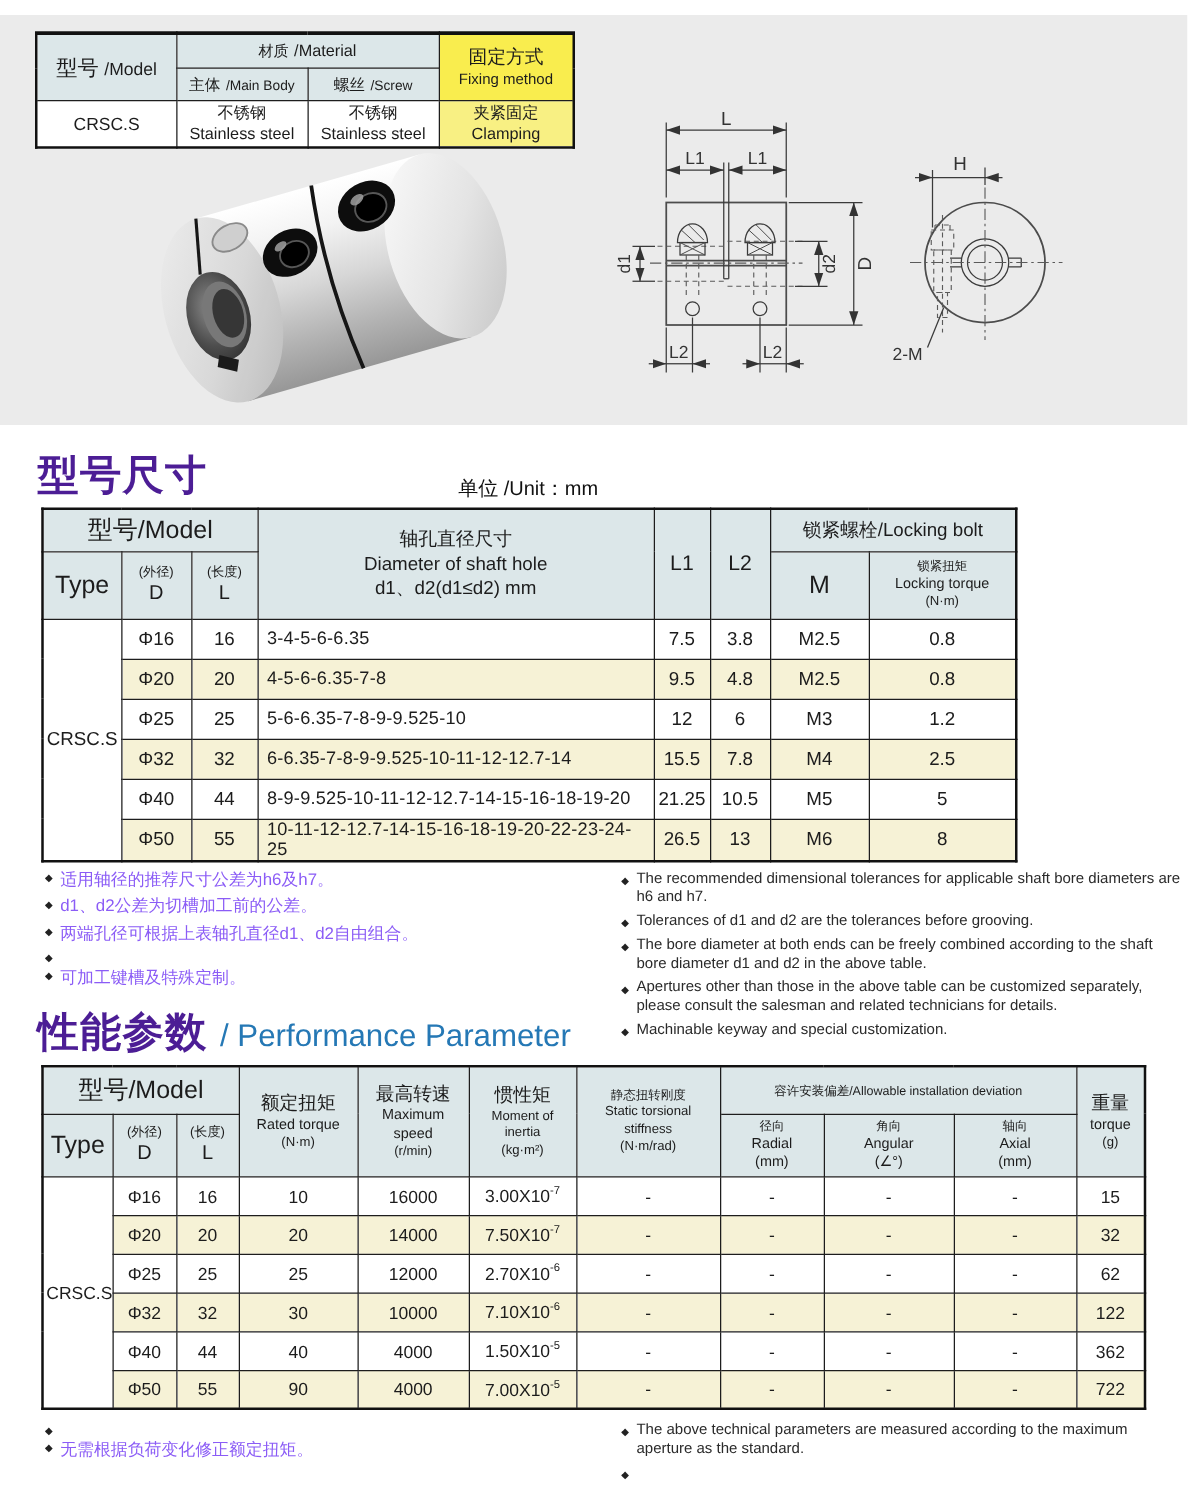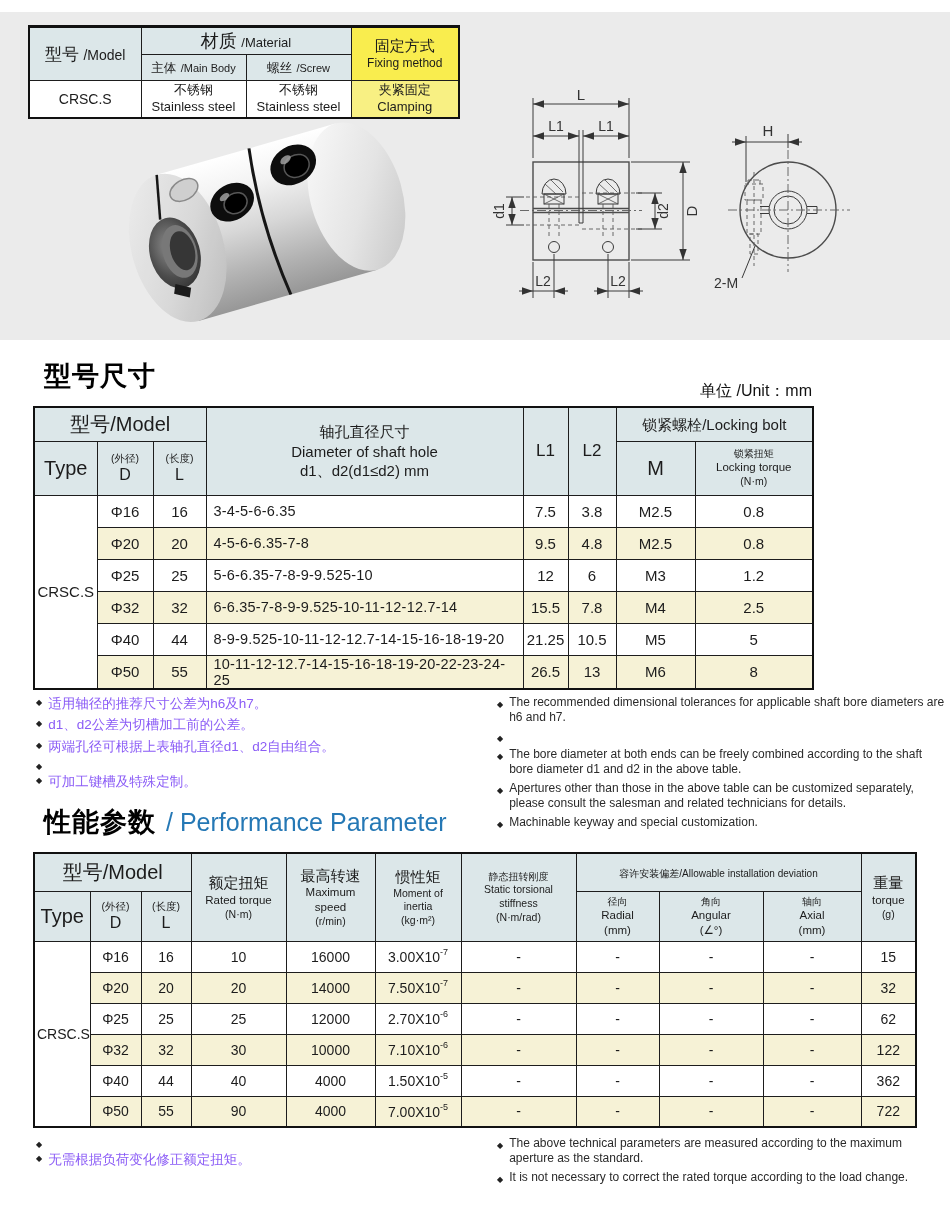--- a/index.html
+++ b/index.html
@@ -17,32 +17,32 @@
 
   
   table { border-collapse:collapse; table-layout:fixed; background:#fff; }
   th,td { border:1px solid #1d1d1d; padding:0 2px; text-align:center; vertical-align:middle;
     font-weight:normal; overflow:hidden; }
   .mat { position:absolute; left:28px; top:13px; width:430px;
     border:2px solid #111; border-top:3px solid #111; }
   .mat th { background:var(--header-gray,#dce7e9); }
   .mat .r1 { height:28px; } .mat .r2 { height:26px; } .mat .r3 { height:37px; }
   .mat .zh17 { font-size:17px; } .mat .en14 { font-size:14px; }
-  .mat .zh14 { font-size:18px; } .mat .en13 { font-size:13px; }
+  .mat .zh14 { font-size:12px; } .mat .en13 { font-size:13px; }
   .mat .zh12 { font-size:12.5px; } .mat .en11 { font-size:11px; }
   .mat td { font-size:13px; line-height:1.3; }
   .mat .fix-h { background:var(--fixing-yellow,#f9ed4e); font-size:12px; line-height:1.25; }
   .mat .fix-h .zhline { font-size:15px; }
   .mat .fix-b { background:var(--clamping-yellow,#f8f083); }
 
   
   .sec-title { position:absolute; display:flex; align-items:baseline; gap:10px; white-space:nowrap; }
-  .sec-title .zh { font-size:27px; font-weight:bold; color:#000000; letter-spacing:1px;margin-left:14px; }
+  .sec-title .zh { font-size:33px; font-weight:bold; color:#4c1d95; letter-spacing:1px; }
   .sec-title .en { font-size:25px; color:var(--accent-blue,#2578b5); }
-  .unit-label { position:absolute; left:33px; width:779px; text-align:right; font-size:16px; color:#111; }
+  .unit-label { position:absolute; left:33px; width:779px; text-align:center; font-size:16px; color:#111; }
 
   
   .t1 { position:absolute; left:33px; top:406px; width:779px; border:2px solid #111; }
   .t2 { position:absolute; left:33px; top:852px; width:882px; border:2px solid #111; }
   .t1 thead th, .t2 thead th { background:var(--header-gray,#dce7e9); line-height:1.3; }
   .t1 tbody td, .t2 tbody td { background:#fff; }
   .t1 tbody tr:nth-child(even) td, .t2 tbody tr:nth-child(even) td { background:var(--row-cream,#f6f2d6); }
   .type-cell { background:#fff !important; font-size:15px; }
   .hr1 { height:34px; } .hr2 { height:54px; }
   .t1 tbody tr { height:32px; }
@@ -410,20 +410,21 @@
         <span class="note-text">可加工键槽及特殊定制。</span>
       </div>
   </div>
   <div class="notes en-n" style="left:497px; top:695px; width:450px;">
     <div class="note-item">
         <span class="bullet">◆</span>
         <span class="note-text">The recommended dimensional tolerances for applicable shaft bore diameters are h6 and h7.</span>
       </div>
     <div class="note-item">
         <span class="bullet">◆</span>
+        <span class="note-text">Tolerances of d1 and d2 are the tolerances before grooving.</span>
       </div>
     <div class="note-item">
         <span class="bullet">◆</span>
         <span class="note-text">The bore diameter at both ends can be freely combined according to the shaft bore diameter d1 and d2 in the above table.</span>
       </div>
     <div class="note-item">
         <span class="bullet">◆</span>
         <span class="note-text">Apertures other than those in the above table can be customized separately, please consult the salesman and related technicians for details.</span>
       </div>
     <div class="note-item">
@@ -594,17 +595,16 @@
         <span class="note-text">无需根据负荷变化修正额定扭矩。</span>
       </div>
   </div>
   <div class="notes en-n" style="left:497px; top:1136px; width:450px;">
     <div class="note-item">
         <span class="bullet">◆</span>
         <span class="note-text">The above technical parameters are measured according to the maximum aperture as the standard.</span>
       </div>
     <div class="note-item">
         <span class="bullet">◆</span>
-        <span class="note-text">It is not necessary to correct the rated torque according to the load change.</span>
       </div>
   </div>
 
 </div>
 
 </body></html>

